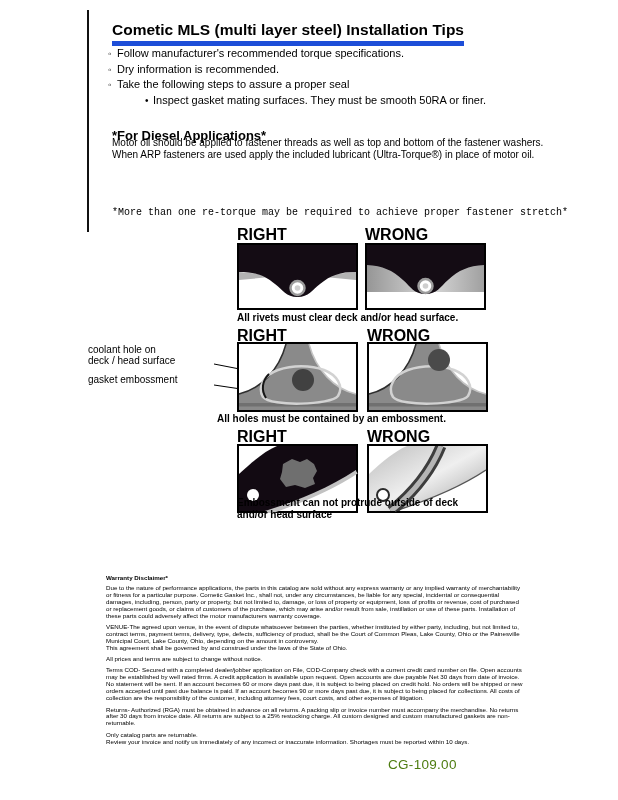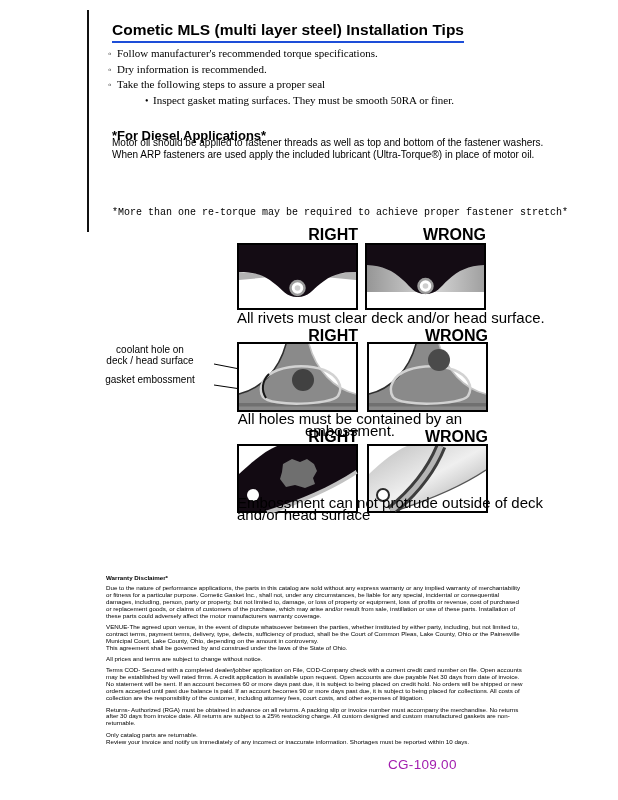--- a/index.html
+++ b/index.html
@@ -6,44 +6,44 @@
   html,body { background:#ffffff; }
   .page {
     position:relative; width:618px; height:800px; background:#ffffff;
     font-family:"Liberation Sans", sans-serif; color:#000; overflow:hidden;
   }
   .vrule { position:absolute; left:87px; top:10px; width:2px; height:222px; background:#111; }
 
   .title {
     position:absolute; left:112px; top:21px;
     font-size:15.5px; font-weight:bold;
-    border-bottom:2px solid #1d4ed8; padding-bottom:2px; display:inline-block;
+    border-bottom:5px solid #1d4ed8; padding-bottom:2px; display:inline-block;
   }
 
   .tips { position:absolute; left:108px; top:46px; font-size:11px; line-height:14.5px; }
-  .tip { white-space:nowrap;font-family:Liberation Serif, serif; }
+  .tip { white-space:nowrap; }
   .tip .mk { display:inline-block; width:9px; font-size:10px; }
   .tip.lv2 { padding-left:37px; }
   .tip.lv2 .mk { width:8px; }
 
   .diesel-h { position:absolute; left:112px; top:128px; font-size:13px; font-weight:bold; }
   .body-p { position:absolute; left:112px; font-size:10px; line-height:11.7px; white-space:pre-line; }
   .p1 { top:137px; } .p2 { top:167px; } .p3 { top:207px;font-family:Liberation Mono, monospace; }
 
-  .dlabel { position:absolute; width:121px; text-align:right; font-size:16px; font-weight:bold; }
+  .dlabel { position:absolute; width:121px; text-align:left; font-size:16px; font-weight:bold; }
   .dbox { position:absolute; }
-  .dcaption { position:absolute; font-size:15px; font-weight:normal; line-height:12px; white-space:pre-line; }
-  .callout { position:absolute; left:88px; width:124px; text-align:center; font-size:10px; line-height:11px; white-space:pre-line; }
+  .dcaption { position:absolute; font-size:10px; font-weight:bold; line-height:12px; white-space:pre-line; }
+  .callout { position:absolute; left:88px; width:124px; text-align:left; font-size:10px; line-height:11px; white-space:pre-line; }
   .lines-overlay { position:absolute; left:0; top:328px; pointer-events:none; }
 
   .legal { position:absolute; left:106px; top:575px; width:420px; font-size:6.2px; line-height:6.9px; }
   .legal .lh { font-weight:bold; margin-bottom:3px; }
   .legal p { margin-bottom:4.5px; white-space:pre-line; }
 
-  .footer { position:absolute; left:388px; top:757px; font-size:13.5px; letter-spacing:0.3px; color:#a21caf; }
+  .footer { position:absolute; left:388px; top:757px; font-size:13.5px; letter-spacing:0.3px; color:#4d7c0f; }
 </style>
 </head>
 <body>
 
 <div class="page">
   <div class="vrule"></div>
 
   <h1 class="title">Cometic MLS (multi layer steel) Installation Tips</h1>
 
   <div class="tips">
@@ -109,21 +109,21 @@
   </svg>
   <svg class="dbox" style="left:367px; top:342px;" width="121" height="70" viewBox="0 0 121 70">
     <rect x="1" y="1" width="119" height="68" fill="#ffffff" stroke="#000" stroke-width="2"></rect>
     <path d="M2,68 V52 C24,47 42,28 49,2 H72 C79,28 97,47 119,52 V68 Z" fill="#8a8a8a"></path>
     <path d="M2,52 C24,47 42,28 49,2" fill="none" stroke="#2e2e2e" stroke-width="1.5"></path>
     <path d="M72,2 C79,28 97,47 119,52" fill="none" stroke="#c4c4c4" stroke-width="1.5"></path>
     <rect x="2" y="61" width="117" height="3.5" fill="#707070"></rect>
     <path d="M26,55 C20,45 27,33 41,28 C55,23 74,23 87,28 C100,33 107,44 101,54 C94,63 34,65 26,55 Z" fill="none" stroke="#d2d2d2" stroke-width="2.5"></path>
     <circle cx="72" cy="18" r="11" fill="#4a4a4a"></circle>
   </svg>
-  <div class="dcaption" style="left:217px; top:413px; width:266px; text-align:center;">All holes must be contained by an embossment.</div>
+  <div class="dcaption" style="left:217px; top:413px; width:266px; ">All holes must be contained by an embossment.</div>
 
   <div class="dlabel" style="left:237px; top:428px;">RIGHT</div>
   <div class="dlabel" style="left:367px; top:428px;">WRONG</div>
 
   <svg class="dbox" style="left:237px; top:444px;" width="121" height="69" viewBox="0 0 121 69">
     <rect x="1" y="1" width="119" height="67" fill="#ffffff" stroke="#000" stroke-width="2"></rect>
     <path d="M30,68 C62,57 92,45 119,27" fill="none" stroke="#c2c2c2" stroke-width="6"></path>
     <path d="M2,30 C16,17 28,7 40,2 L119,2 V26 C92,44 62,56 28,67 L2,67 Z" fill="#120a12"></path>
     <polygon points="46,20 55,15 63,18 70,15 77,20 80,27 76,34 78,40 68,44 58,41 49,43 43,35 45,28" fill="#6f6f6f"></polygon>
     <circle cx="16" cy="51" r="6" fill="#ffffff"></circle>

